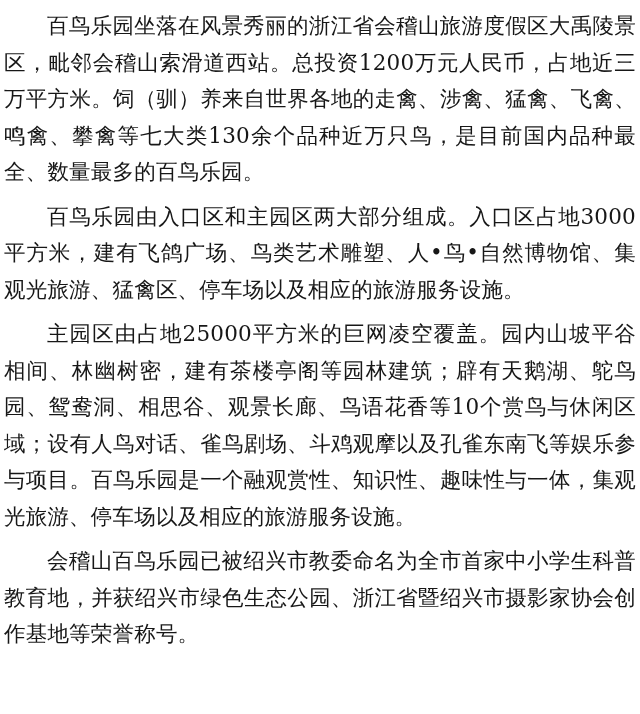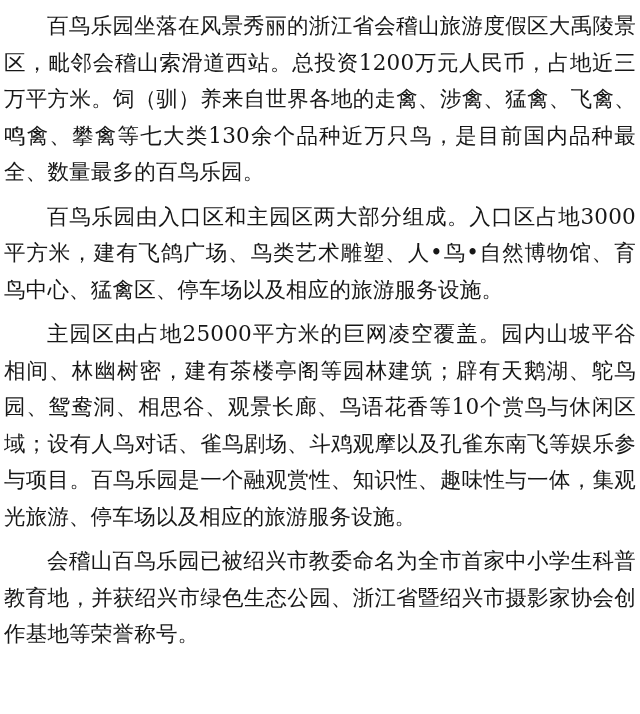--- a/index.html
+++ b/index.html
@@ -34,16 +34,16 @@
   }
   .para:last-child {
     margin-bottom: 8px;
   }
 </style>
 </head>
 <body>
 
 <div class="page">
   <p class="para">百鸟乐园坐落在风景秀丽的浙江省会稽山旅游度假区大禹陵景区，毗邻会稽山索滑道西站。总投资1200万元人民币，占地近三万平方米。饲（驯）养来自世界各地的走禽、涉禽、猛禽、飞禽、鸣禽、攀禽等七大类130余个品种近万只鸟，是目前国内品种最全、数量最多的百鸟乐园。</p>
-  <p class="para">百鸟乐园由入口区和主园区两大部分组成。入口区占地3000平方米，建有飞鸽广场、鸟类艺术雕塑、人•鸟•自然博物馆、育鸟中心、猛禽区、停车场以及相应的旅游服务设施。</p>
+  <p class="para">百鸟乐园由入口区和主园区两大部分组成。入口区占地3000平方米，建有飞鸽广场、鸟类艺术雕塑、人•鸟•自然博物馆、集观光旅游、猛禽区、停车场以及相应的旅游服务设施。</p>
   <p class="para">主园区由占地25000平方米的巨网凌空覆盖。园内山坡平谷相间、林幽树密，建有茶楼亭阁等园林建筑；辟有天鹅湖、鸵鸟园、鸳鸯洞、相思谷、观景长廊、鸟语花香等10个赏鸟与休闲区域；设有人鸟对话、雀鸟剧场、斗鸡观摩以及孔雀东南飞等娱乐参与项目。百鸟乐园是一个融观赏性、知识性、趣味性与一体，集观光旅游、停车场以及相应的旅游服务设施。</p>
   <p class="para">会稽山百鸟乐园已被绍兴市教委命名为全市首家中小学生科普教育地，并获绍兴市绿色生态公园、浙江省暨绍兴市摄影家协会创作基地等荣誉称号。</p>
 </div>
 
 </body></html>

